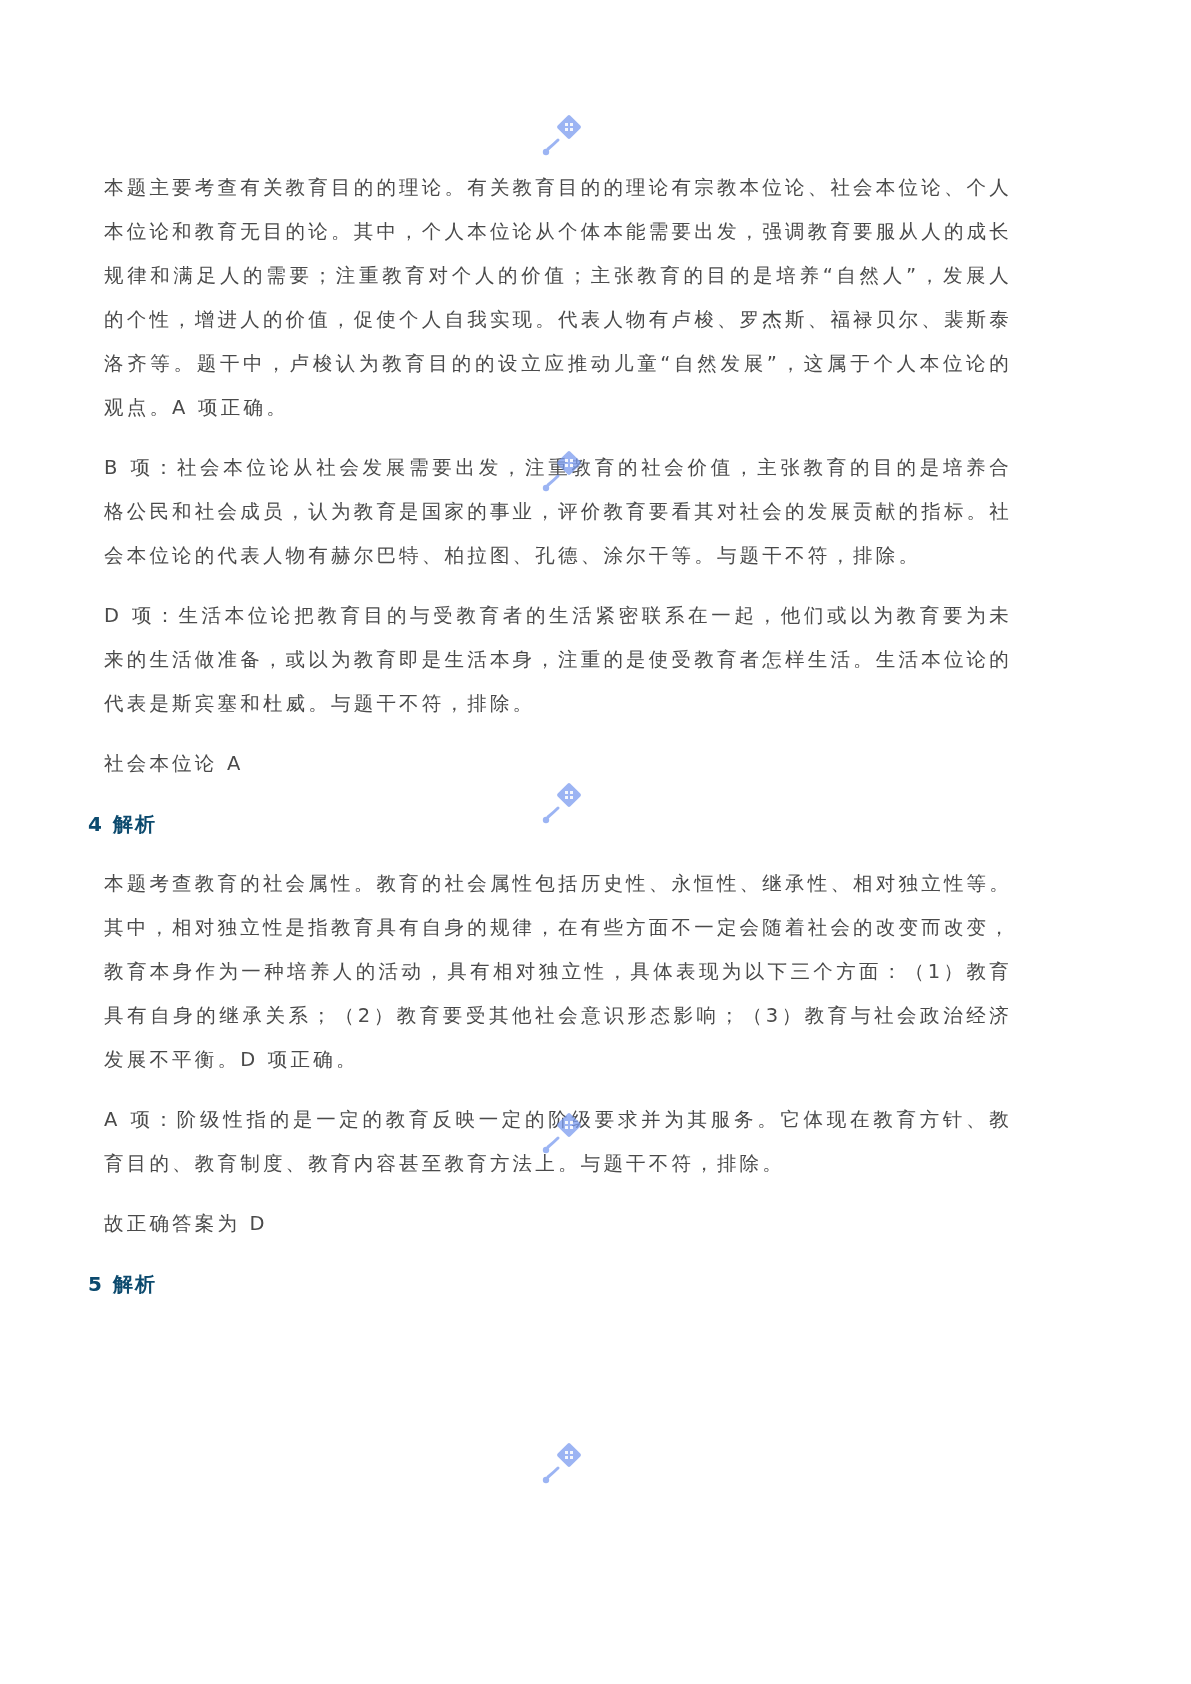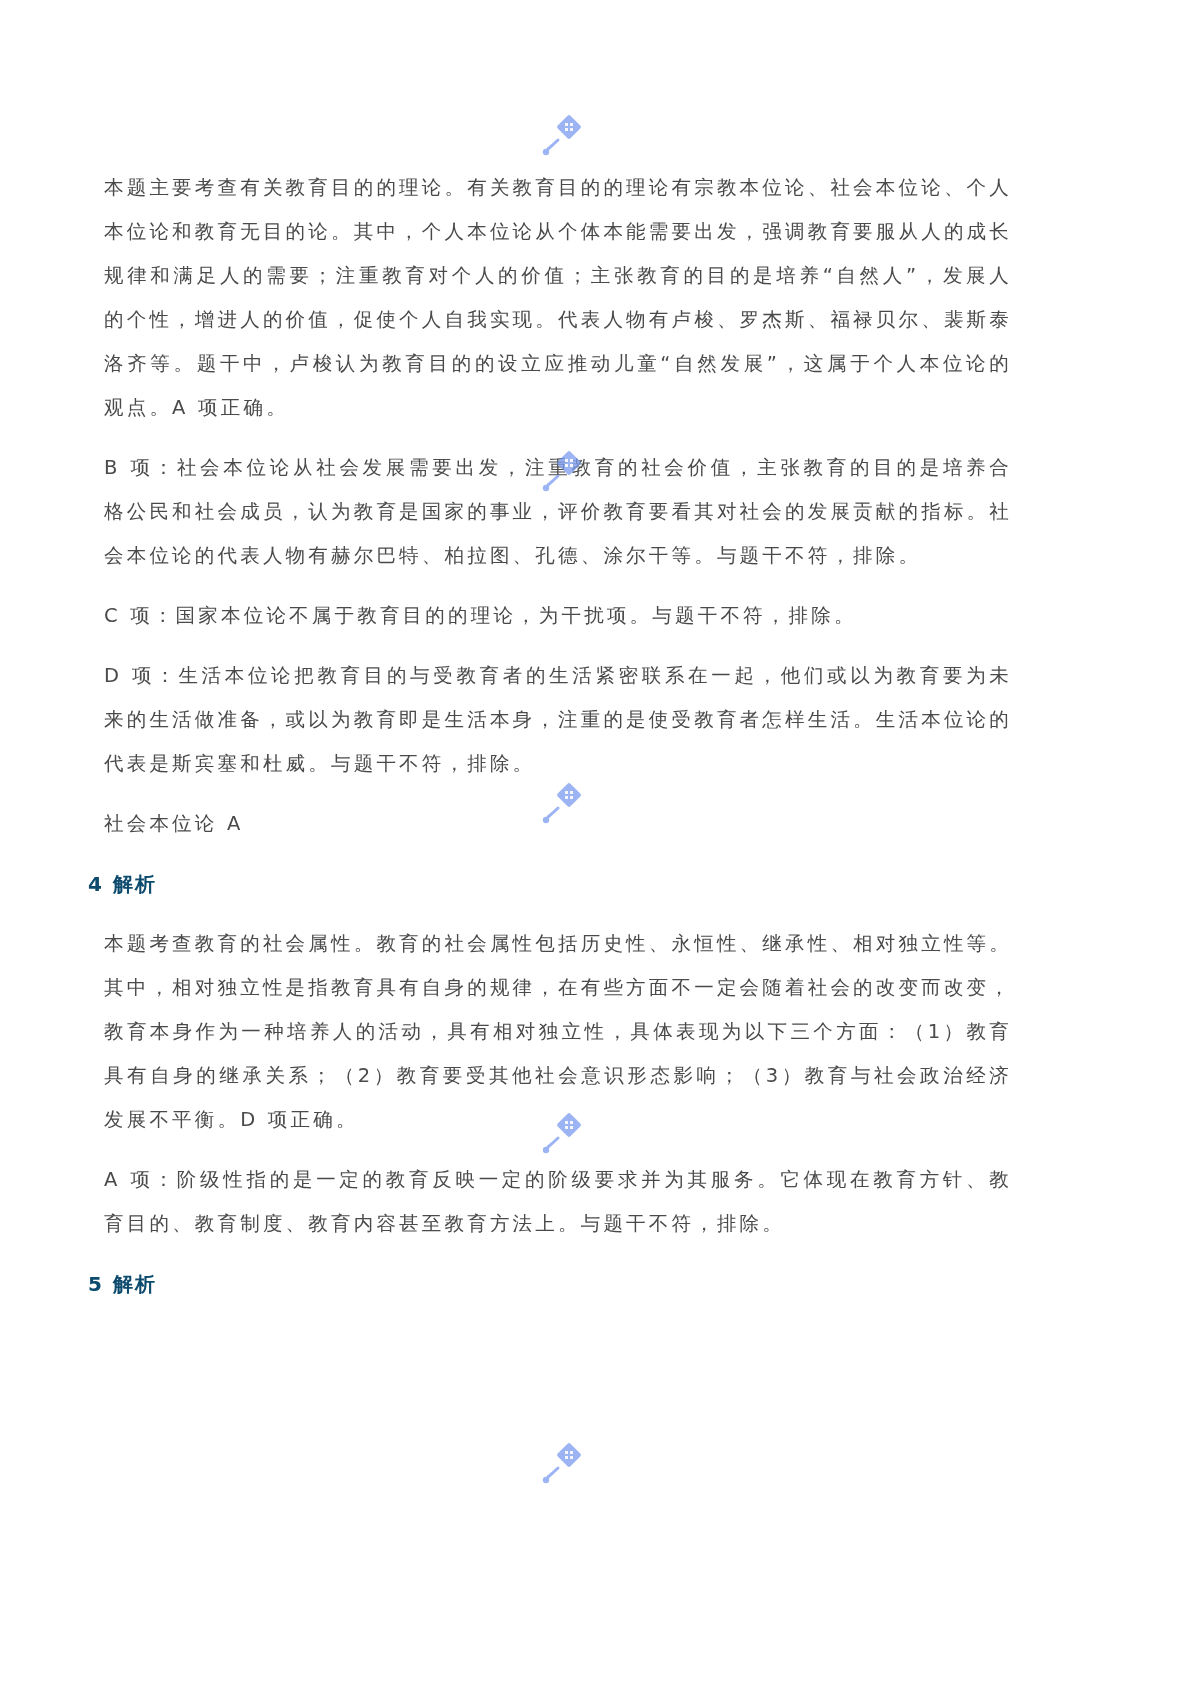--- a/index.html
+++ b/index.html
@@ -10,26 +10,26 @@
   .heading { font-size:20px; line-height:44px; font-weight:bold; color:#0c4a6e; letter-spacing:2px; margin:0; }
   .watermark { position:absolute; width:46px; height:46px; }
   .watermark svg { width:46px; height:46px; }
 </style>
 </head>
 <body>
 
 <div class="page">
   <p class="para">本题主要考查有关教育目的的理论。有关教育目的的理论有宗教本位论、社会本位论、个人本位论和教育无目的论。其中，个人本位论从个体本能需要出发，强调教育要服从人的成长规律和满足人的需要；注重教育对个人的价值；主张教育的目的是培养“自然人”，发展人的个性，增进人的价值，促使个人自我实现。代表人物有卢梭、罗杰斯、福禄贝尔、裴斯泰洛齐等。题干中，卢梭认为教育目的的设立应推动儿童“自然发展”，这属于个人本位论的观点。A 项正确。</p>
   <p class="para">B 项：社会本位论从社会发展需要出发，注重教育的社会价值，主张教育的目的是培养合格公民和社会成员，认为教育是国家的事业，评价教育要看其对社会的发展贡献的指标。社会本位论的代表人物有赫尔巴特、柏拉图、孔德、涂尔干等。与题干不符，排除。</p>
-  <p class="para">C 项：国家本位论不属于教育目的的理论，为干扰项。与题干不符，排除。</p>
   <p class="para">D 项：生活本位论把教育目的与受教育者的生活紧密联系在一起，他们或以为教育要为未来的生活做准备，或以为教育即是生活本身，注重的是使受教育者怎样生活。生活本位论的代表是斯宾塞和杜威。与题干不符，排除。</p>
   <p class="para">社会本位论 A</p>
   <p class="heading">4 解析</p>
   <p class="para">本题考查教育的社会属性。教育的社会属性包括历史性、永恒性、继承性、相对独立性等。其中，相对独立性是指教育具有自身的规律，在有些方面不一定会随着社会的改变而改变，教育本身作为一种培养人的活动，具有相对独立性，具体表现为以下三个方面：（1）教育具有自身的继承关系；（2）教育要受其他社会意识形态影响；（3）教育与社会政治经济发展不平衡。D 项正确。</p>
   <p class="para">A 项：阶级性指的是一定的教育反映一定的阶级要求并为其服务。它体现在教育方针、教育目的、教育制度、教育内容甚至教育方法上。与题干不符，排除。</p>
+  <p class="para">故正确答案为 D</p>
   <p class="heading">5 解析</p>
 </div>
 
 <div id="wm-layer">
     <div class="watermark" style="left: 540px; top: 112px;">
     <svg viewBox="0 0 46 46" aria-hidden="true">
       <g fill="#7b9cf0" opacity="0.75">
         <rect x="20" y="6" width="18" height="18" transform="rotate(45 29 15)" rx="2"></rect>
         <circle cx="6" cy="40" r="3.2"></circle>
         <path d="M8 37 Q14 32 18 28" stroke="#7b9cf0" stroke-width="3" fill="none" stroke-linecap="round"></path>

